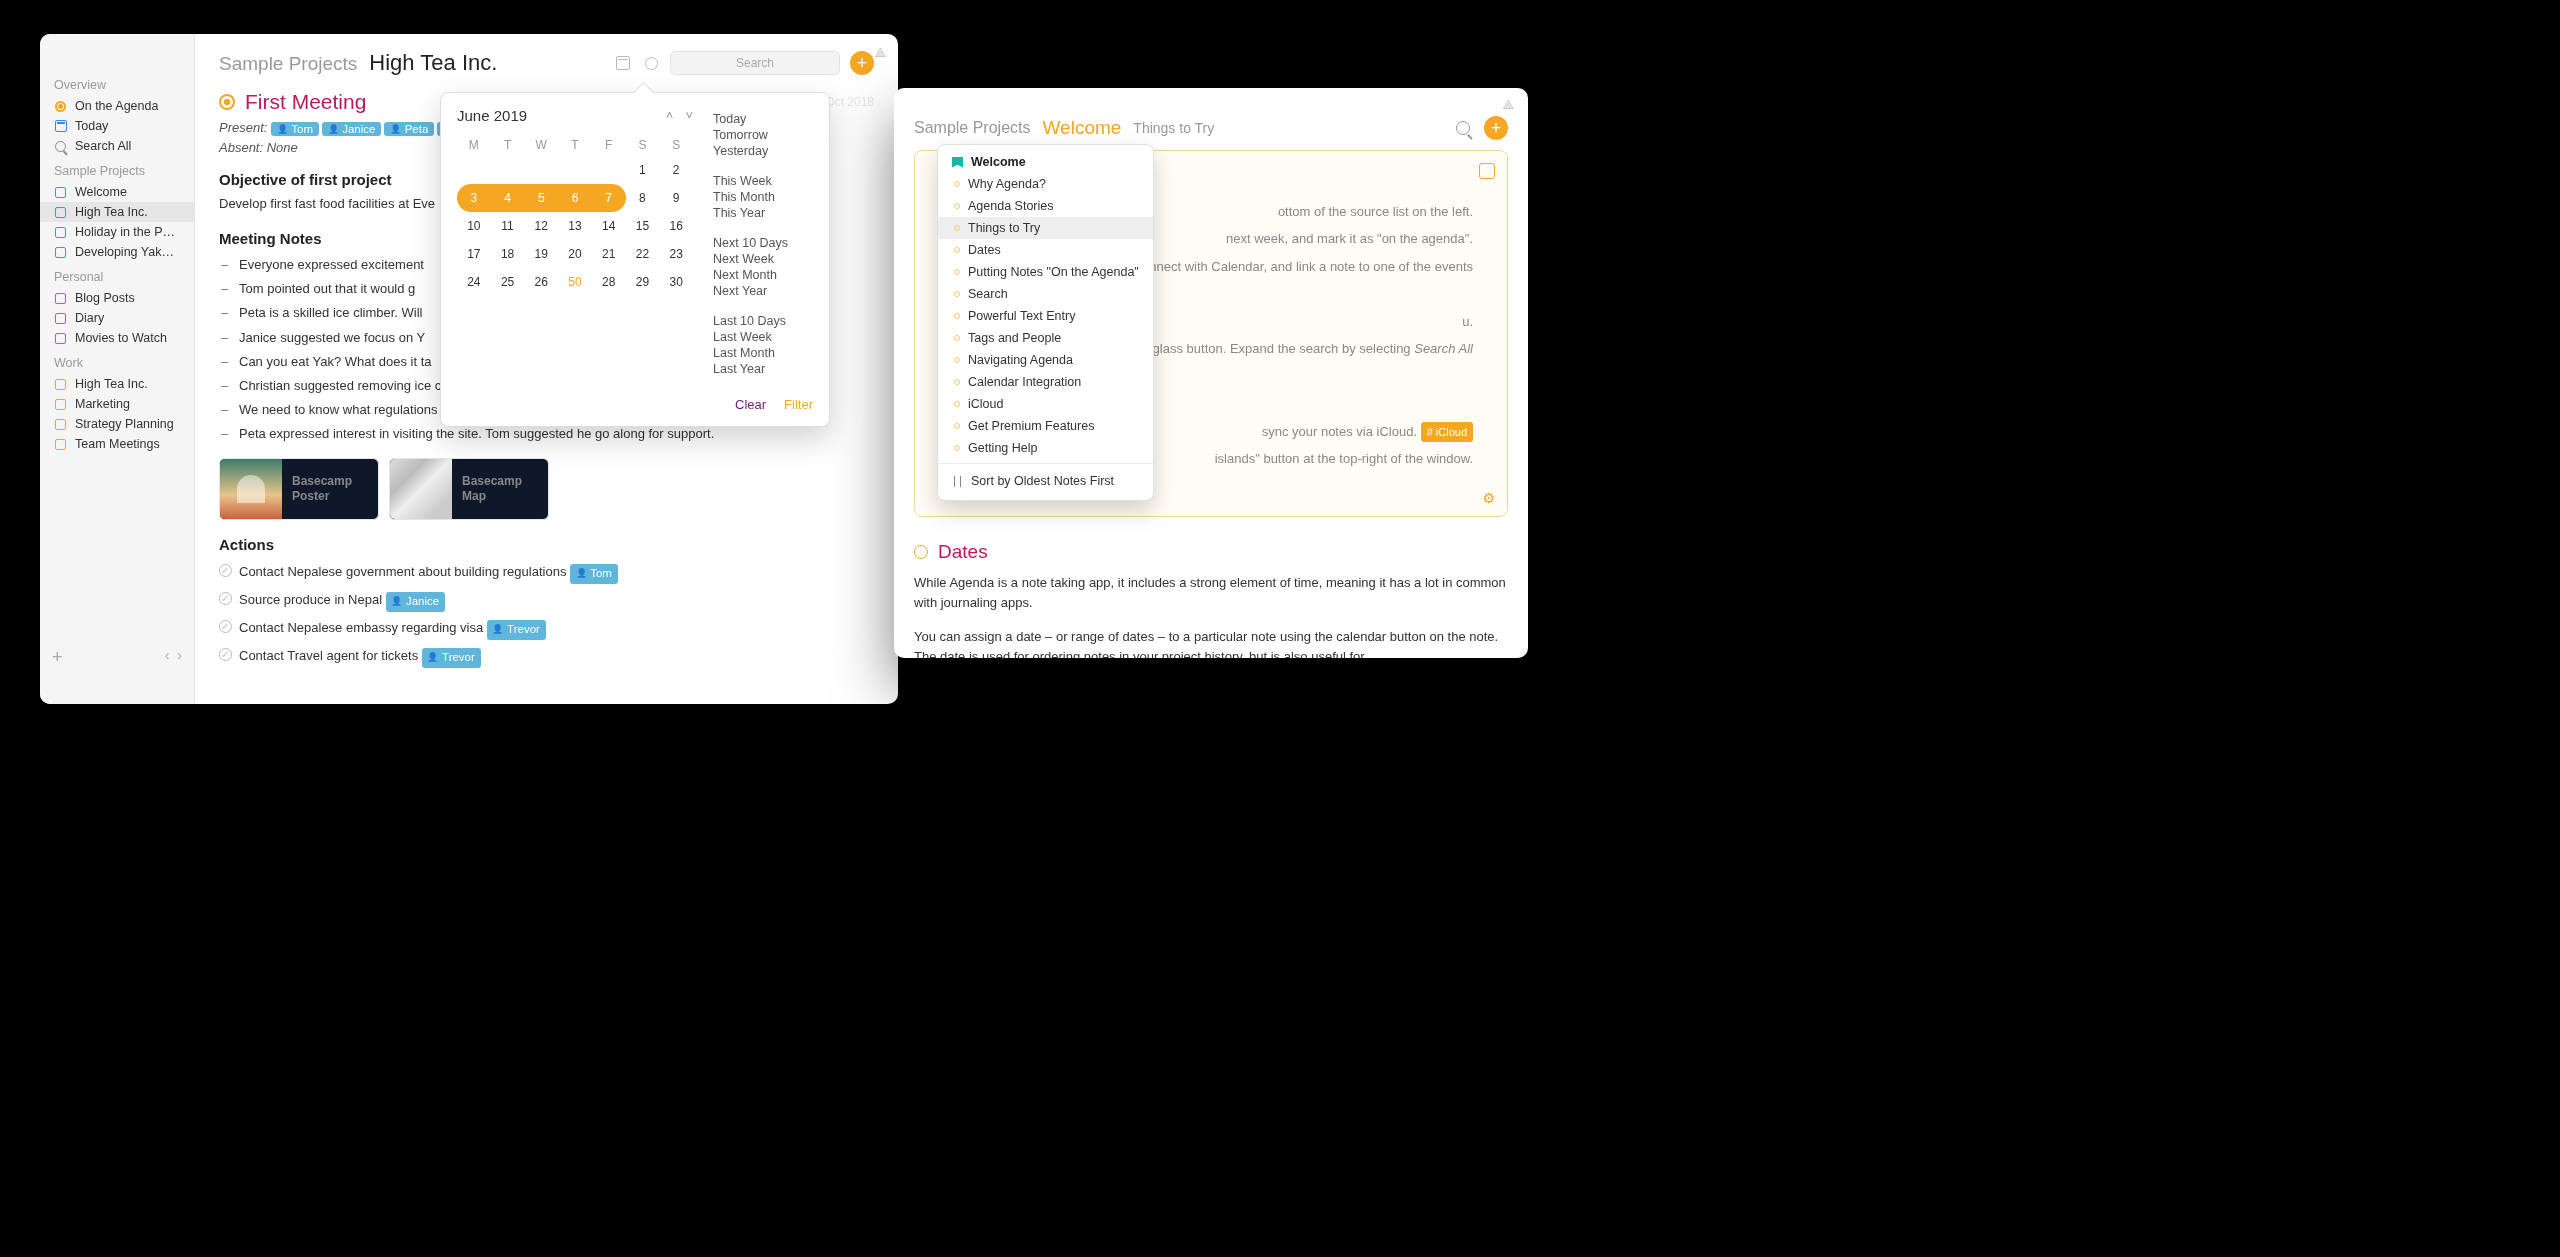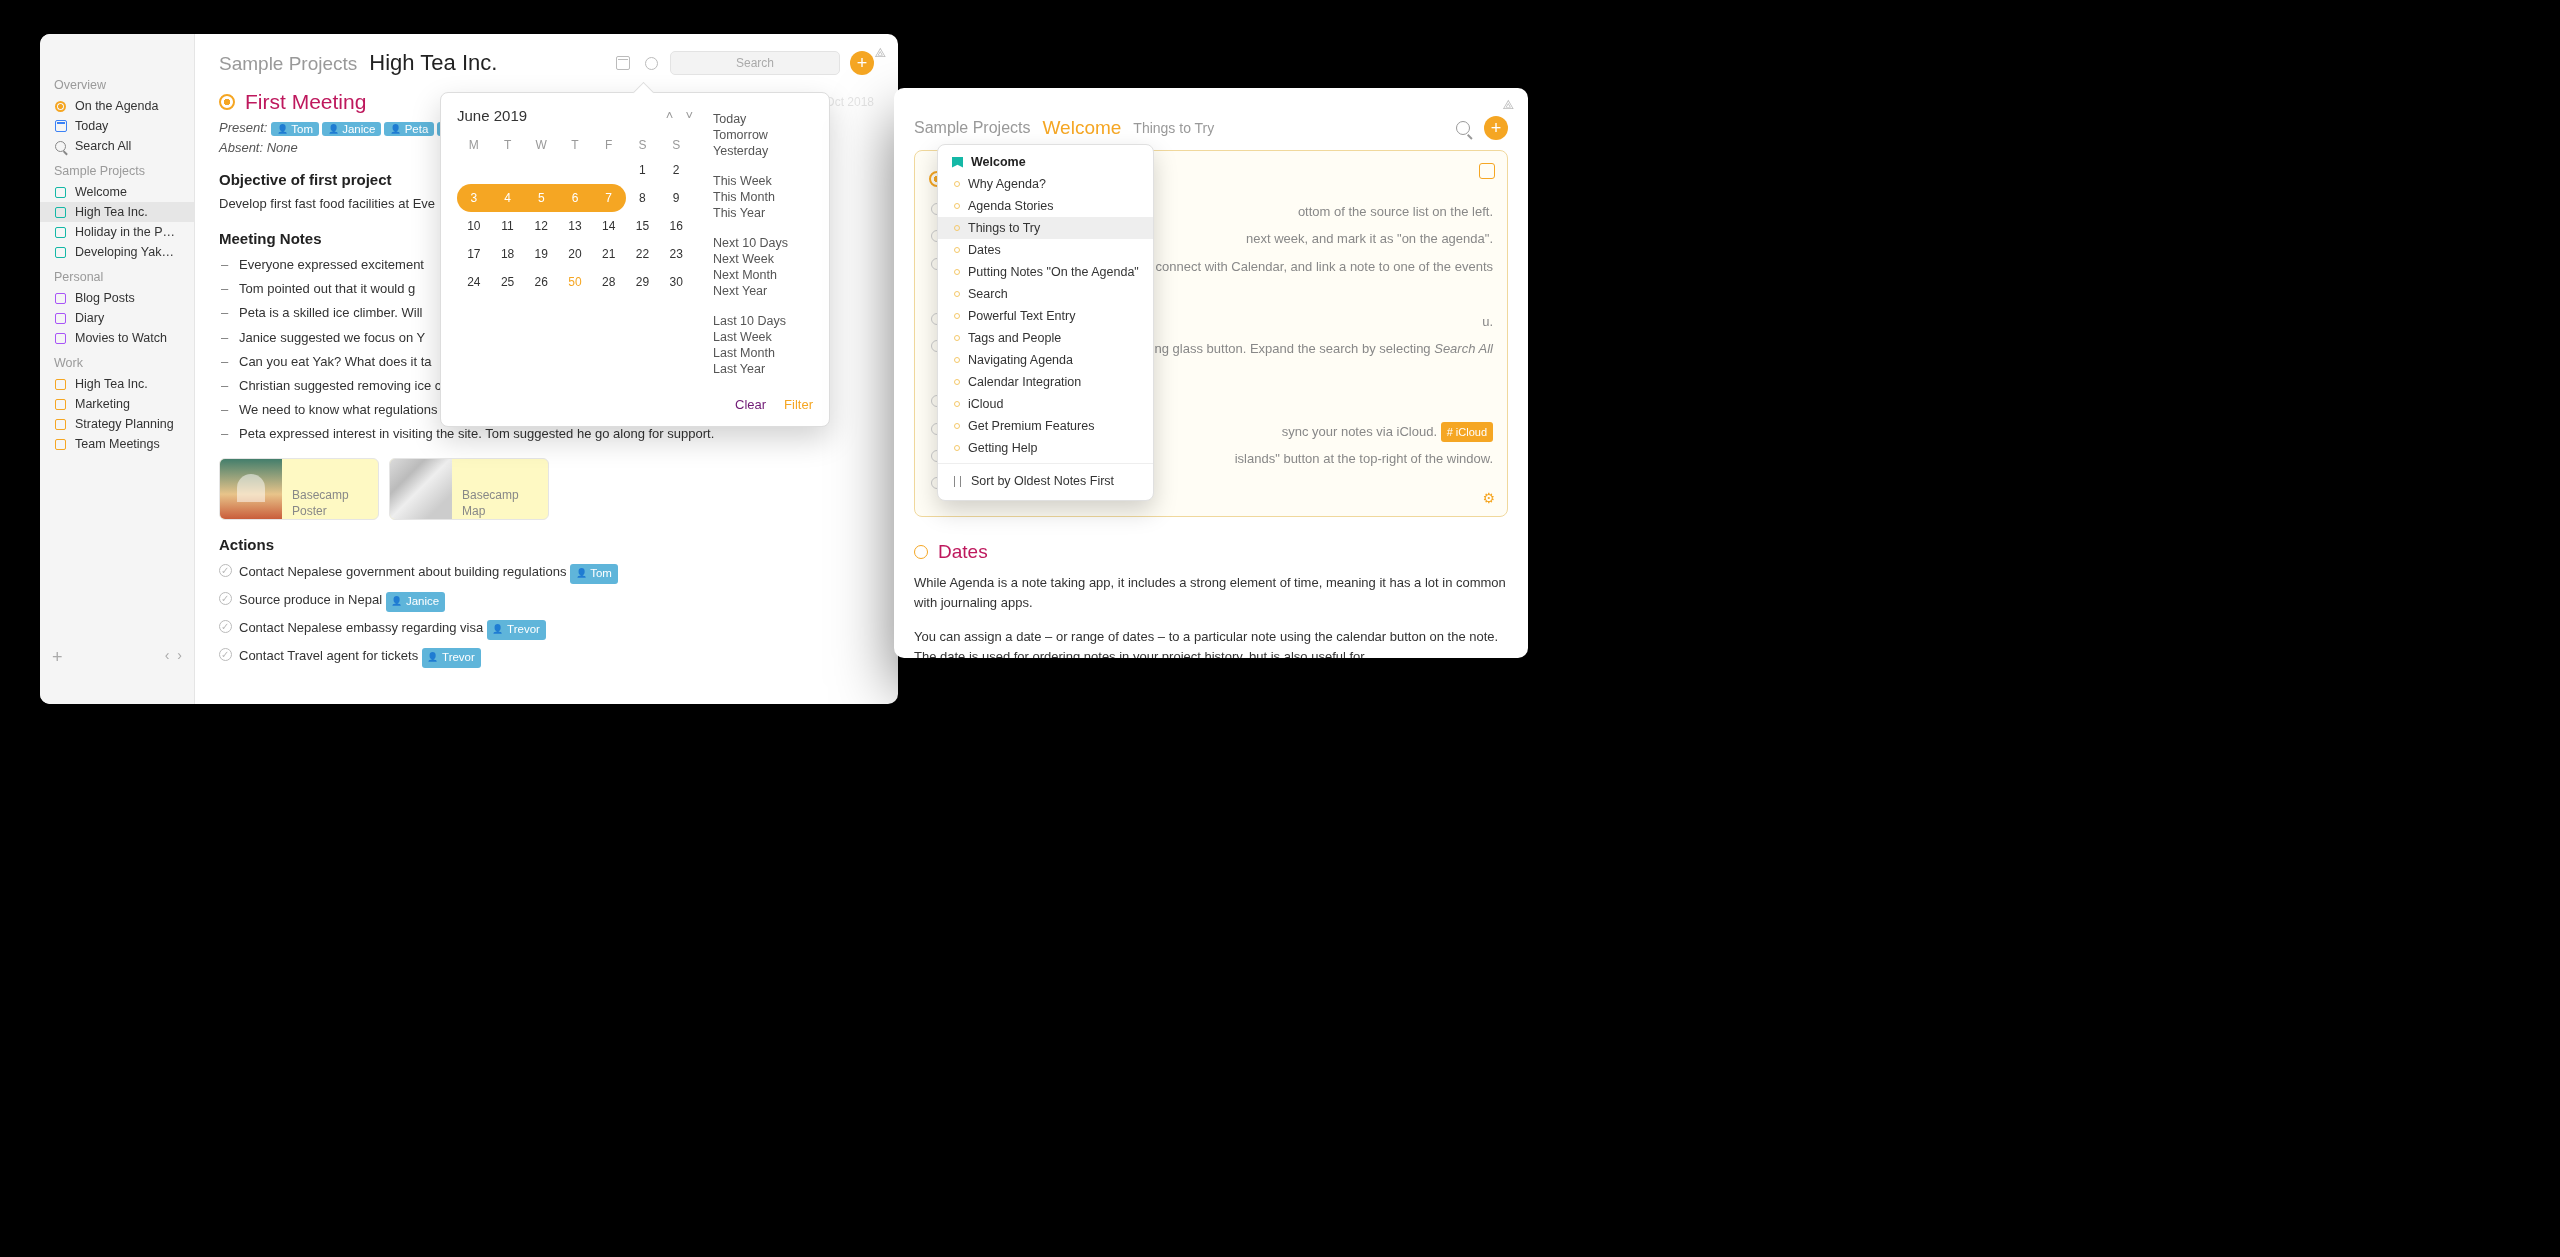--- a/index.html
+++ b/index.html
@@ -85,21 +85,21 @@
     border-radius:3px;padding:1px 6px;font-size:11.5px;font-style:normal;margin-right:3px;}
   .tag::before{content:'👤';font-size:9px;margin-right:3px;opacity:.9;}
   .h2{font-weight:600;font-size:15px;margin:16px 0 6px;color:#222;}
   .p{color:#333;line-height:1.55;font-size:13px;}
 
   ul.bullets{list-style:none;padding-left:20px;margin-top:4px;}
   ul.bullets li{position:relative;padding:2px 0;line-height:1.55;font-size:13px;}
   ul.bullets li::before{content:'–';position:absolute;left:-18px;color:#777;}
 
   .attachments{display:flex;gap:10px;margin:12px 0;}
-  .att{display:flex;align-items:flex-end;border:1px solid #e5e5e5;border-radius:6px;background:#fef9c3;overflow:hidden;width:160px;height:62px;}
+  .att{display:flex;align-items:center;border:1px solid #e5e5e5;border-radius:6px;background:#0f172a;overflow:hidden;width:160px;height:62px;font-weight:bold;}
   .att-thumb{width:62px;height:62px;background:#c8b098;display:flex;align-items:center;justify-content:center;flex-shrink:0;}
   .thumb-poster{background:linear-gradient(#3a7a6a,#e8c48a 60%,#c95d3a);}
   .thumb-poster::before{content:'';width:28px;height:28px;border-radius:50% 50% 0 0;background:#fff;opacity:.5;}
   .thumb-map{background:linear-gradient(135deg,#ddd 0,#bbb 30%,#eee 50%,#ccc 80%);}
   .att-label{padding:0 10px;color:#888;font-size:12px;line-height:1.3;}
 
   ul.actions{list-style:none;padding-left:20px;margin-top:4px;}
   ul.actions li{position:relative;padding:3px 0;line-height:1.55;font-size:13px;}
   .chk{position:absolute;left:-20px;top:5px;width:13px;height:13px;border:1.5px solid #bbb;border-radius:50%;}
   .chk::after{content:'✓';position:absolute;left:1px;top:-2px;font-size:10px;color:#bbb;}
@@ -143,21 +143,21 @@
   .header2{display:flex;align-items:center;gap:12px;margin-top:12px;margin-bottom:10px;}
   .bc2-cat{color:#999;font-size:16px;}
   .bc2-name{color:#f5a623;font-size:19px;font-weight:500;}
   .bc2-sub{color:#999;font-size:14px;}
   .hdr2-right{margin-left:auto;display:flex;align-items:center;gap:14px;}
   .search-ico{width:14px;height:14px;border:1.5px solid #999;border-radius:50%;position:relative;cursor:pointer;}
   .search-ico::after{content:'';position:absolute;width:6px;height:1.5px;background:#999;bottom:-3px;right:-4px;transform:rotate(45deg);}
 
   .card{
     border:1px solid #f0d89c;border-radius:8px;background:#fffdf5;
-    padding:16px 14px;margin-bottom:20px;position:relative;
+    padding:16px 34px;margin-bottom:20px;position:relative;
   }
   .card-title-row{display:flex;align-items:center;gap:10px;margin-bottom:8px;}
   .card-title{font-size:20px;font-weight:400;color:#222;}
   .cal-chip{position:absolute;right:12px;top:12px;width:16px;height:16px;
     border:1.5px solid #f5a623;border-radius:3px;}
   .gear{position:absolute;right:12px;bottom:10px;color:#f5a623;font-size:14px;}
   .checklist{list-style:none;padding-left:22px;}
   .checklist li{position:relative;padding:3px 0;line-height:1.65;font-size:13px;}
   .radio{position:absolute;left:-20px;top:5px;width:12px;height:12px;border:1.3px solid #ccc;border-radius:50%;}
   .partial{color:#888;}

